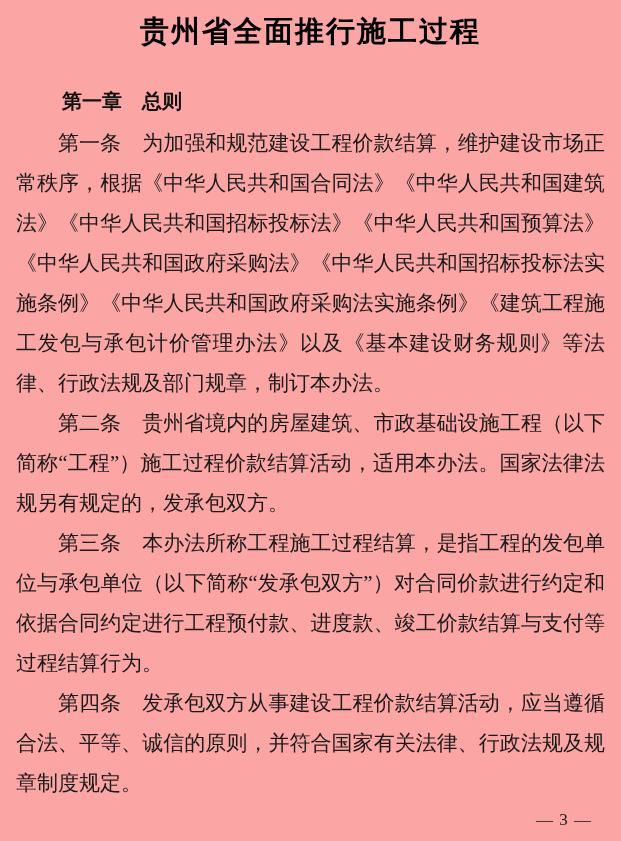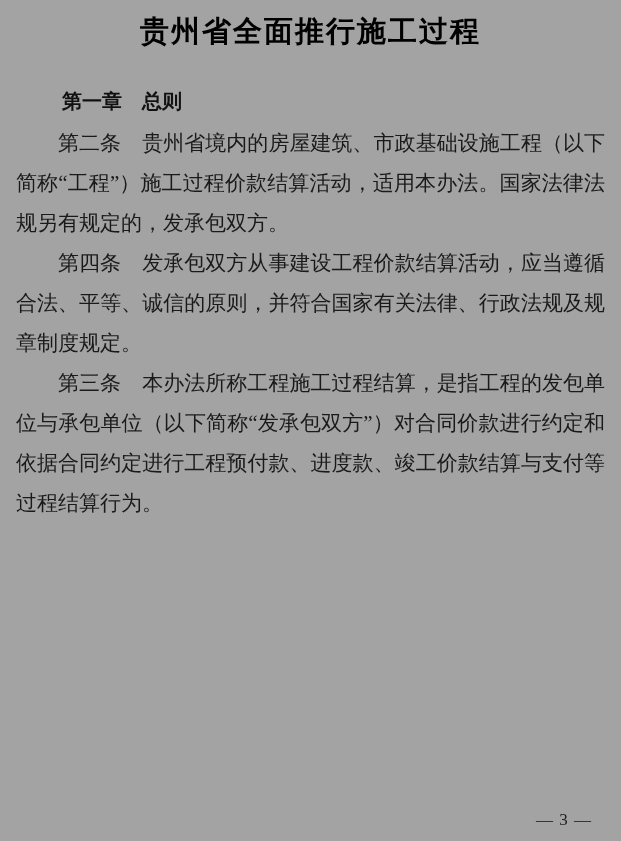--- a/index.html
+++ b/index.html
@@ -5,21 +5,21 @@
   html, body {
     margin: 0;
     padding: 0;
     background: #ffffff;
   }
   .page {
     position: relative;
     width: 621px;
     height: 841px;
     margin: 0 auto;
-    background: #a3a3a3;
+    background: #fca5a5;
     box-sizing: border-box;
     padding: 0 16px;
     overflow: hidden;
     color: #1a1a1a;
   }
   .doc-title {
     margin-top: 14px;
     text-align: center;
     font-family: "Liberation Serif", "DejaVu Serif", serif;
     font-weight: bold;
@@ -63,20 +63,21 @@
 
 <div class="page">
 
   <div class="doc-title">
     <div>贵州省全面推行施工过程</div>
   </div>
 
   <div class="chapter-heading">第一章　总则</div>
 
   <div class="body-text">
+    <p>第一条　为加强和规范建设工程价款结算，维护建设市场正常秩序，根据《中华人民共和国合同法》《中华人民共和国建筑法》《中华人民共和国招标投标法》《中华人民共和国预算法》《中华人民共和国政府采购法》《中华人民共和国招标投标法实施条例》《中华人民共和国政府采购法实施条例》《建筑工程施工发包与承包计价管理办法》以及《基本建设财务规则》等法律、行政法规及部门规章，制订本办法。</p>
     <p>第二条　贵州省境内的房屋建筑、市政基础设施工程（以下简称“工程”）施工过程价款结算活动，适用本办法。国家法律法规另有规定的，发承包双方。</p>
+    <p>第三条　本办法所称工程施工过程结算，是指工程的发包单位与承包单位（以下简称“发承包双方”）对合同价款进行约定和依据合同约定进行工程预付款、进度款、竣工价款结算与支付等过程结算行为。</p>
     <p>第四条　发承包双方从事建设工程价款结算活动，应当遵循合法、平等、诚信的原则，并符合国家有关法律、行政法规及规章制度规定。</p>
-    <p>第三条　本办法所称工程施工过程结算，是指工程的发包单位与承包单位（以下简称“发承包双方”）对合同价款进行约定和依据合同约定进行工程预付款、进度款、竣工价款结算与支付等过程结算行为。</p>
   </div>
 
   <div class="page-footer">— 3 —</div>
 
 </div>
 
 </body></html>

